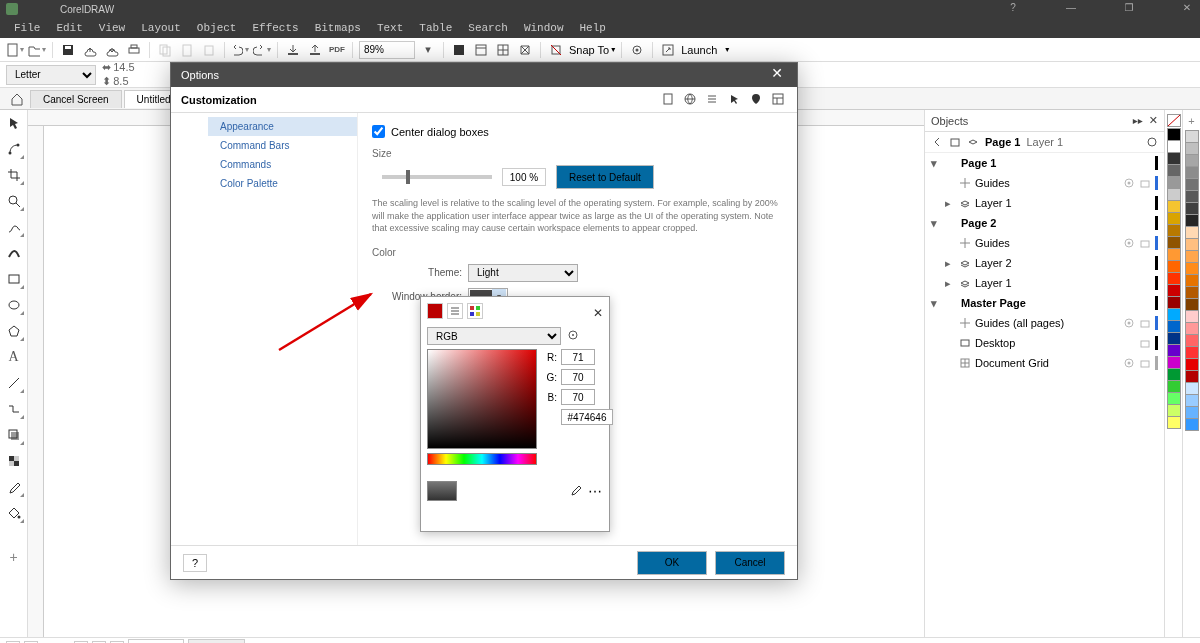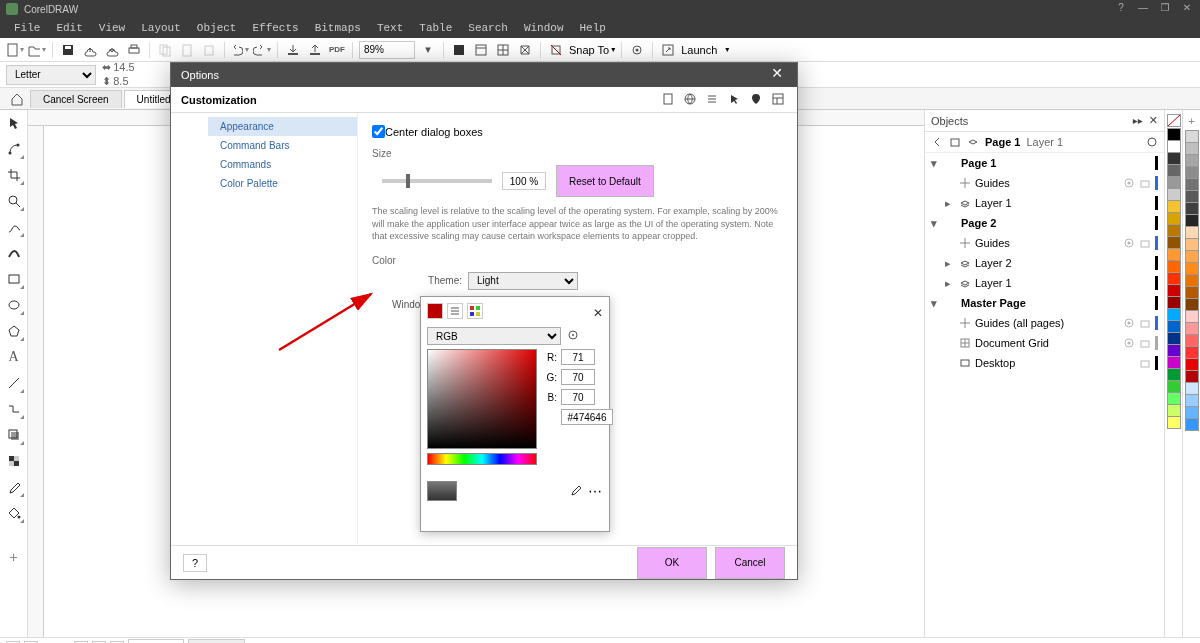--- a/index.html
+++ b/index.html
@@ -1,19 +1,19 @@
 <!DOCTYPE html>
 <html><head>
 <meta charset="utf-8">
 <style>
 * { margin: 0; padding: 0; box-sizing: border-box; font-family: "Segoe UI", Tahoma, sans-serif; font-size: 11px; }
 body { background: #f0f0f0; width: 1200px; height: 643px; overflow: hidden; position: relative; }
 
 
-.titlebar { height: 18px; background: #3a3a3a; color: #ccc; display: flex; align-items: center; padding: 8px 6px; }
+.titlebar { height: 18px; background: #3a3a3a; color: #ccc; display: flex; align-items: center; padding: 8px 6px; gap: 36px; }
 .titlebar .app-icon { width: 12px; height: 12px; background: #5a8a5a; margin-right: 6px; border-radius: 2px; }
 .titlebar .title { flex: 1; font-size: 10px; }
 .titlebar .win-btn { width: 14px; height: 14px; margin-left: 8px; color: #aaa; font-size: 10px; text-align: center; cursor: pointer; }
 
 
 .menubar { height: 20px; background: #3a3a3a; color: #ccc; display: flex; align-items: center; padding: 0 6px; font-size: 11px; }
 .menubar .menu-item { padding: 2px 8px; cursor: pointer; font-family: Liberation Mono, monospace; }
 
 
 .toolbar { height: 24px; background: #fff; border-bottom: 1px solid #ddd; display: flex; align-items: center; padding: 0 6px; gap: 4px; }
@@ -77,27 +77,27 @@
 .dlg-title .flex { flex: 1; }
 .dlg-close { width: 20px; height: 20px; cursor: pointer; text-align: center; font-size: 14px; }
 .dlg-subtitle { height: 26px; border-bottom: 1px solid #ddd; display: flex; align-items: center; padding: 0 10px; font-size: 11px; font-weight: bold; }
 .dlg-tool-icons { display: flex; gap: 6px; }
 .dlg-tool-icons .ti { width: 16px; height: 16px; cursor: pointer; color: #555; }
 .dlg-body { flex: 1; display: flex; }
 .dlg-sidebar { width: 150px; border-right: 1px solid #eee; padding: 4px 0; margin-left: 37px; }
 .dlg-side-item { padding: 4px 12px; font-size: 10px; color: #3366aa; cursor: pointer; }
 .dlg-side-item.active { background: #d8e6f5; }
 .dlg-content { flex: 1; padding: 12px 14px; overflow-y: auto; }
-.dlg-check { display: flex; align-items: center; font-size: 10px; }
+.dlg-check { display: flex; align-items: center; gap: 6px; font-size: 10px; }
 .dlg-section-label { font-size: 10px; color: #666; margin: 10px 0 6px 0; }
 .slider-row { display: flex; align-items: center; gap: 10px; margin-left: 10px; }
 .slider { width: 110px; height: 4px; background: #ccc; position: relative; }
 .slider::before { content:''; position:absolute; left: 24px; top:-5px; width: 4px; height: 14px; background:#666; }
 .scale-input { width: 44px; height: 18px; border: 1px solid #ccc; text-align: center; font-size: 10px; }
-.btn { height: 32px; padding: 0 12px; background: #f0abfc; border: 1px solid #bbb; cursor: pointer; font-size: 10px; }
+.btn { height: 24px; padding: 0 12px; background: #0369a1; border: 1px solid #bbb; cursor: pointer; font-size: 10px; }
 .help-text { font-size: 9px; color: #777; line-height: 1.4; margin: 8px 0 12px 0; }
 .form-row { display: flex; align-items: center; gap: 6px; margin-bottom: 6px; }
 .form-label { width: 90px; text-align: right; font-size: 10px; color: #555; }
 .form-select { width: 110px; height: 18px; border: 1px solid #aaa; font-size: 10px; padding: 0 4px; }
 .color-dd { width: 40px; height: 18px; border: 1px solid #aaa; display: flex; align-items: center; }
 .color-dd .chip { width: 22px; height: 14px; background: #474646; margin-left: 1px; }
 .color-dd .arr { width: 14px; text-align: center; font-size: 8px; color: #555; background: #cde1f5; height: 16px; line-height: 16px; }
 .dlg-footer { height: 34px; border-top: 1px solid #ddd; display: flex; align-items: center; justify-content: flex-end; gap: 8px; padding: 0 12px; }
 .dlg-footer .help { margin-right: auto; padding: 2px 8px; border: 1px solid #ccc; cursor: pointer; }
 .dlg-footer .btn { width: 70px; text-align:center; }
@@ -563,53 +563,53 @@
             <svg width="12" height="12">
               <rect x="2" y="4" width="8" height="6" fill="none" stroke="#888"></rect>
             </svg>
           </span>
           <span class="color-chip" style="background: rgb(42, 107, 216);"></span>
         </div>
         <div class="tree-row" style="padding-left: 20px;">
           <span class="expand"></span>
           <span class="ico">
             <svg width="12" height="12">
+              <rect x="2" y="3" width="8" height="6" fill="none" stroke="#555"></rect>
+            </svg>
+          </span>
+          <span class="label">Desktop</span>
+          <span class="tail-ico">
+            <svg width="12" height="12">
+              <rect x="2" y="4" width="8" height="6" fill="none" stroke="#888"></rect>
+            </svg>
+          </span>
+          <span class="color-chip" style="background: rgb(0, 0, 0);"></span>
+        </div>
+        <div class="tree-row" style="padding-left: 20px;">
+          <span class="expand"></span>
+          <span class="ico">
+            <svg width="12" height="12">
               <rect x="2" y="2" width="8" height="8" fill="none" stroke="#888"></rect>
               <line x1="6" y1="2" x2="6" y2="10" stroke="#888"></line>
               <line x1="2" y1="6" x2="10" y2="6" stroke="#888"></line>
             </svg>
           </span>
           <span class="label">Document Grid</span>
           <span class="tail-ico">
             <svg width="12" height="12">
               <circle cx="6" cy="6" r="4" fill="none" stroke="#888"></circle>
               <circle cx="6" cy="6" r="1.5" fill="#888"></circle>
             </svg>
           </span>
           <span class="tail-ico">
             <svg width="12" height="12">
               <rect x="2" y="4" width="8" height="6" fill="none" stroke="#888"></rect>
             </svg>
           </span>
           <span class="color-chip" style="background: rgb(170, 170, 170);"></span>
-        </div>
-        <div class="tree-row" style="padding-left: 20px;">
-          <span class="expand"></span>
-          <span class="ico">
-            <svg width="12" height="12">
-              <rect x="2" y="3" width="8" height="6" fill="none" stroke="#555"></rect>
-            </svg>
-          </span>
-          <span class="label">Desktop</span>
-          <span class="tail-ico">
-            <svg width="12" height="12">
-              <rect x="2" y="4" width="8" height="6" fill="none" stroke="#888"></rect>
-            </svg>
-          </span>
-          <span class="color-chip" style="background: rgb(0, 0, 0);"></span>
         </div>
       </div>
   </div>
 
   <div class="color-strip" id="palette-right">
     <div style="width:14px;height:13px;border:1px solid #999;background:#fff;position:relative;margin-bottom:1px">
       <svg width="12" height="11" style="position:absolute">
           <line x1="0" y1="11" x2="12" y2="0" stroke="#c00"></line>
         </svg>
     </div>

